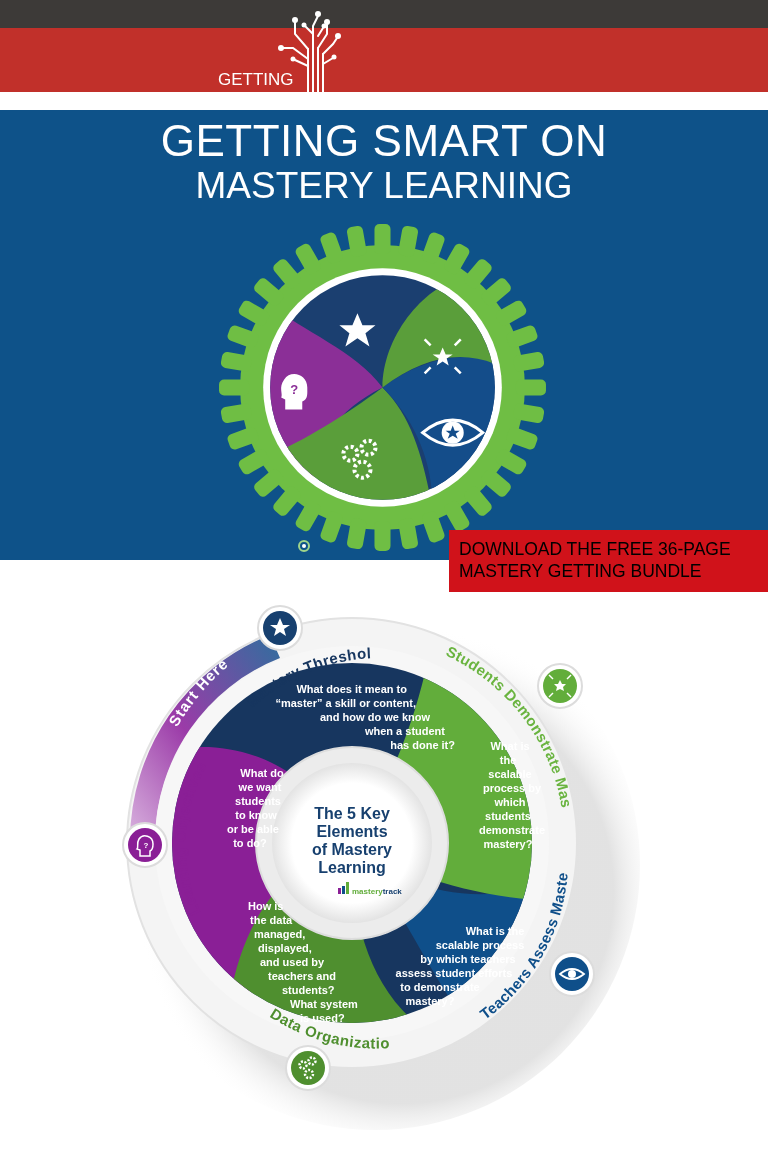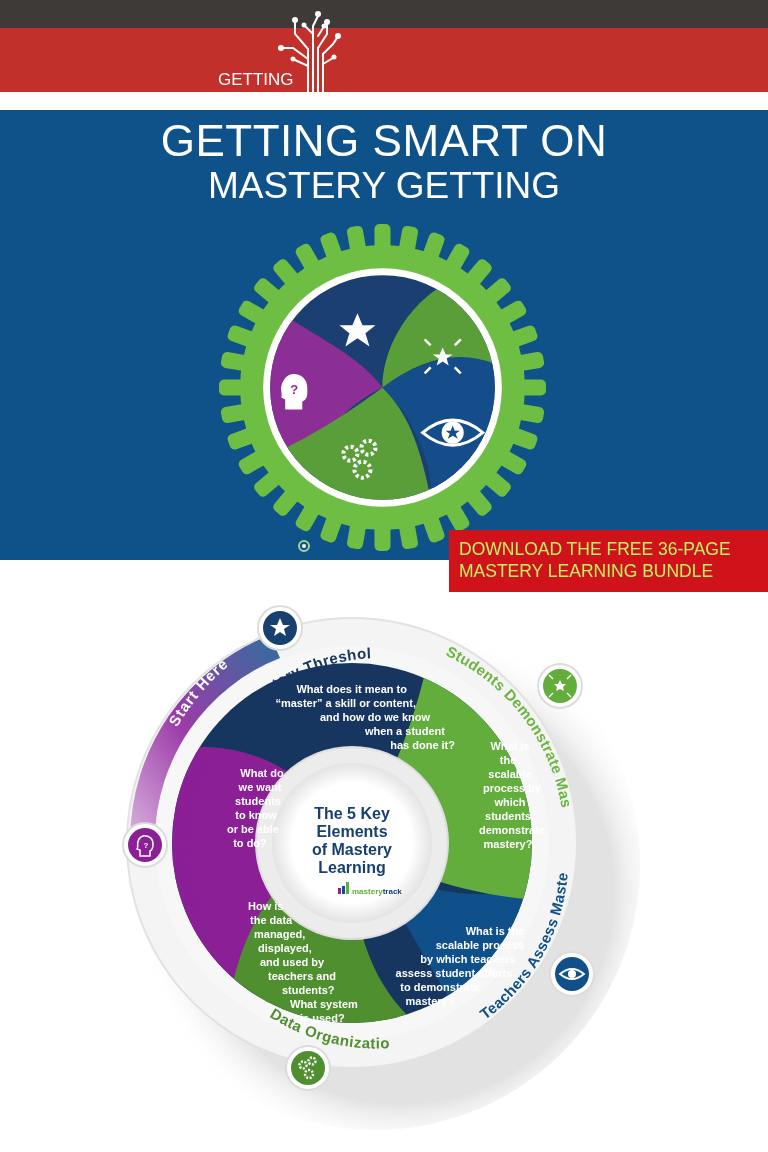--- a/index.html
+++ b/index.html
@@ -10,21 +10,21 @@
   #whiteband{left:0;top:92px;width:768px;height:18px;background:#ffffff;}
   #blueband{left:0;top:110px;width:768px;height:450px;background:#0e5289;}
   #logo{left:215px;top:4px;width:130px;height:88px;}
   #logo-text{left:218px;top:71px;color:#fff;line-height:1;}
   #logo-text .l1{font-size:17px;letter-spacing:0;display:block;}
   #logo-text .l2{font-size:19px;font-weight:bold;display:block;margin-top:1px;}
   #hero-title{left:0;top:117px;width:768px;text-align:center;color:#ffffff;}
   #hero-title .t1{font-size:44px;letter-spacing:0.5px;display:block;line-height:48px;text-align:center;}
   #hero-title .t2{font-size:37px;display:block;line-height:42px;}
   #gear{left:210px;top:215px;width:345px;height:345px;}
-  #cta{left:449px;top:530px;width:319px;height:62px;background:#d0121a;color:#bef264;box-sizing:border-box;padding:8px 10px;font-size:17.5px;line-height:22px;cursor:pointer;}
+  #cta{left:449px;top:530px;width:319px;height:62px;background:#d0121a;color:#000000;box-sizing:border-box;padding:8px 10px;font-size:17.5px;line-height:22px;cursor:pointer;}
   #wheel{left:100px;top:600px;width:560px;height:540px;}
   .wt{font-family:"Liberation Sans",sans-serif;font-weight:bold;}
 </style>
 </head>
 <body>
 
 <div id="topband" class="abs"></div>
 <div id="redband" class="abs"></div>
 <div id="whiteband" class="abs"></div>
 <div id="blueband" class="abs"></div>
@@ -57,21 +57,21 @@
       <circle cx="78" cy="55" r="2.5"></circle>
   </g>
 </svg>
 <div id="logo-text" class="abs">
   <span class="l1">GETTING</span>
   <span class="l2">BUNDLE</span>
 </div>
 
 <div id="hero-title" class="abs">
   <span class="t1">GETTING SMART ON</span>
-  <span class="t2">MASTERY GETTING</span>
+  <span class="t2">MASTERY LEARNING</span>
 </div>
 
 <svg id="gear" class="abs" viewBox="-172 -172 344 344">
   <defs>
     <clipPath id="gclip">
         <circle r="112"></circle>
       </clipPath>
   </defs>
   <g fill="#6fbe44">
     <circle r="142"></circle>
@@ -151,21 +151,21 @@
   </g>
 </svg>
 
 <svg class="abs" style="left:296px;top:538px;width:16px;height:16px;" viewBox="0 0 16 16">
   <circle cx="8" cy="8" r="5" fill="none" stroke="#9fd48a" stroke-width="2"></circle>
     <circle cx="8" cy="8" r="2" fill="#ffffff"></circle>
 </svg>
 
 <div id="cta" class="abs">
   <div>DOWNLOAD THE FREE 36-PAGE</div>
-  <div>MASTERY LEARNING BUNDLE</div>
+  <div>MASTERY GETTING BUNDLE</div>
 </div>
 
 <svg id="wheel" class="abs" viewBox="0 0 560 540">
   <defs>
     <radialGradient id="shadow" cx="0.55" cy="0.55" r="0.5">
       <stop offset="0.8" stop-color="#cfcfcf"></stop>
       <stop offset="1" stop-color="#ffffff" stop-opacity="0"></stop>
     </radialGradient>
     <linearGradient id="startgrad" x1="0" y1="1" x2="1" y2="0">
       <stop offset="0" stop-color="#d9b3df"></stop>

